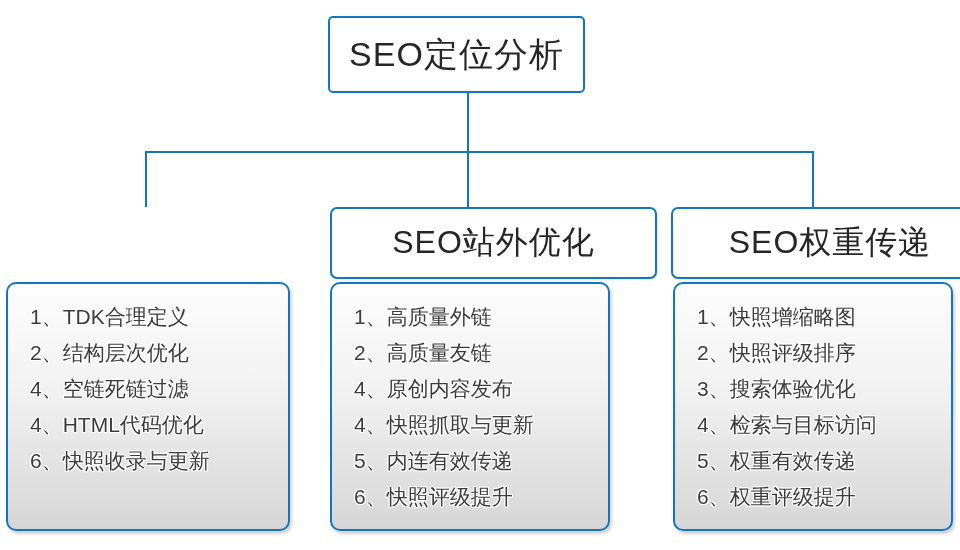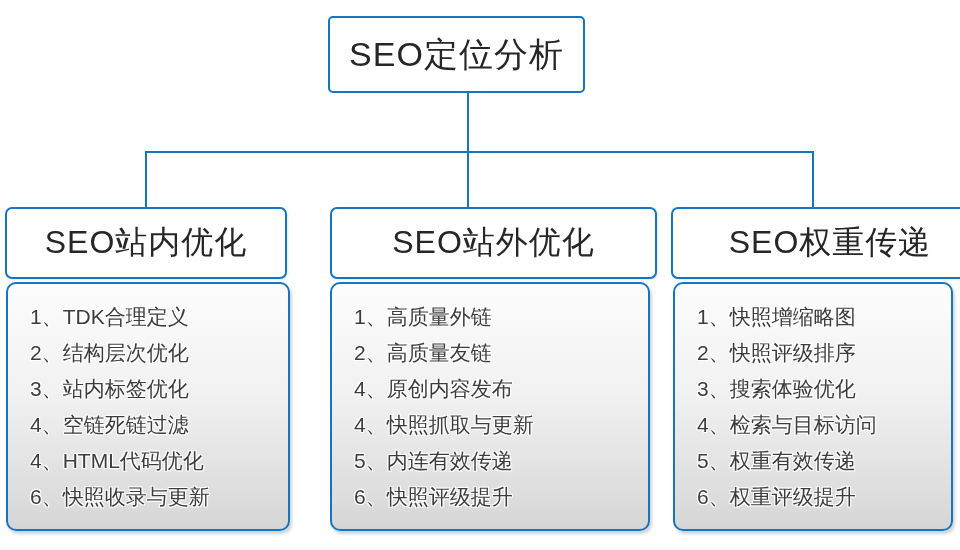--- a/index.html
+++ b/index.html
@@ -79,45 +79,41 @@
       -1px -1px 0 #ffffff,
        1px -1px 0 #ffffff,
       -1px  1px 0 #ffffff,
        1px  1px 0 #ffffff,
        0 0 3px #ffffff;
   }
   .col1 { left: 5px;   width: 282px; }
   .col2 { left: 330px; width: 327px; }
   .col3 { left: 671px; width: 318px; }
   .col1-list { left: 6px;   width: 284px; }
-  .col2-list { left: 330px; width: 320px; }
+  .col2-list { left: 330px; width: 280px; }
   .col3-list { left: 673px; width: 280px; }
 </style>
 </head>
 <body>
 
 <div class="canvas">
 
   <div class="conn" style="left:467px; top:93px; width:2px; height:60px;"></div>
   <div class="conn" style="left:145px; top:151px; width:669px; height:2px;"></div>
   <div class="conn" style="left:145px; top:151px; width:2px; height:56px;"></div>
   <div class="conn" style="left:467px; top:151px; width:2px; height:56px;"></div>
   <div class="conn" style="left:812px; top:151px; width:2px; height:56px;"></div>
 
   <div class="root-box">
     <span>SEO定位分析</span>
   </div>
 
-  <div class="branch-header col1">
-    <span>SEO站内优化</span>
-  </div>
   <div class="branch-list col1-list">
     <div class="list-item">1、TDK合理定义</div>
     <div class="list-item">2、结构层次优化</div>
-    <div class="list-item">3、站内标签优化</div>
     <div class="list-item">4、空链死链过滤</div>
     <div class="list-item">4、HTML代码优化</div>
     <div class="list-item">6、快照收录与更新</div>
   </div>
 
   <div class="branch-header col2">
     <span>SEO站外优化</span>
   </div>
   <div class="branch-list col2-list">
     <div class="list-item">1、高质量外链</div>

